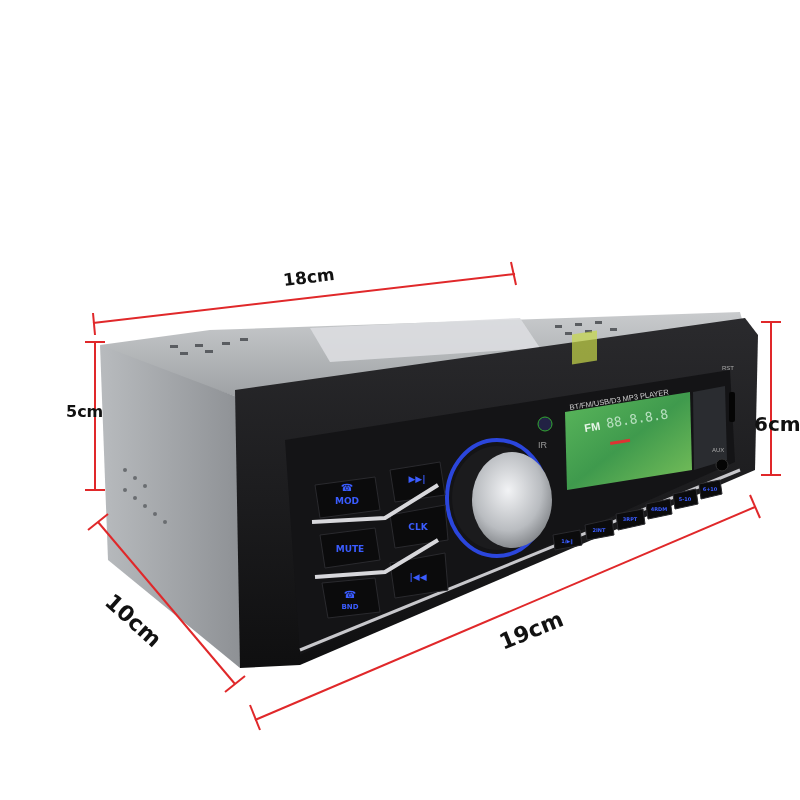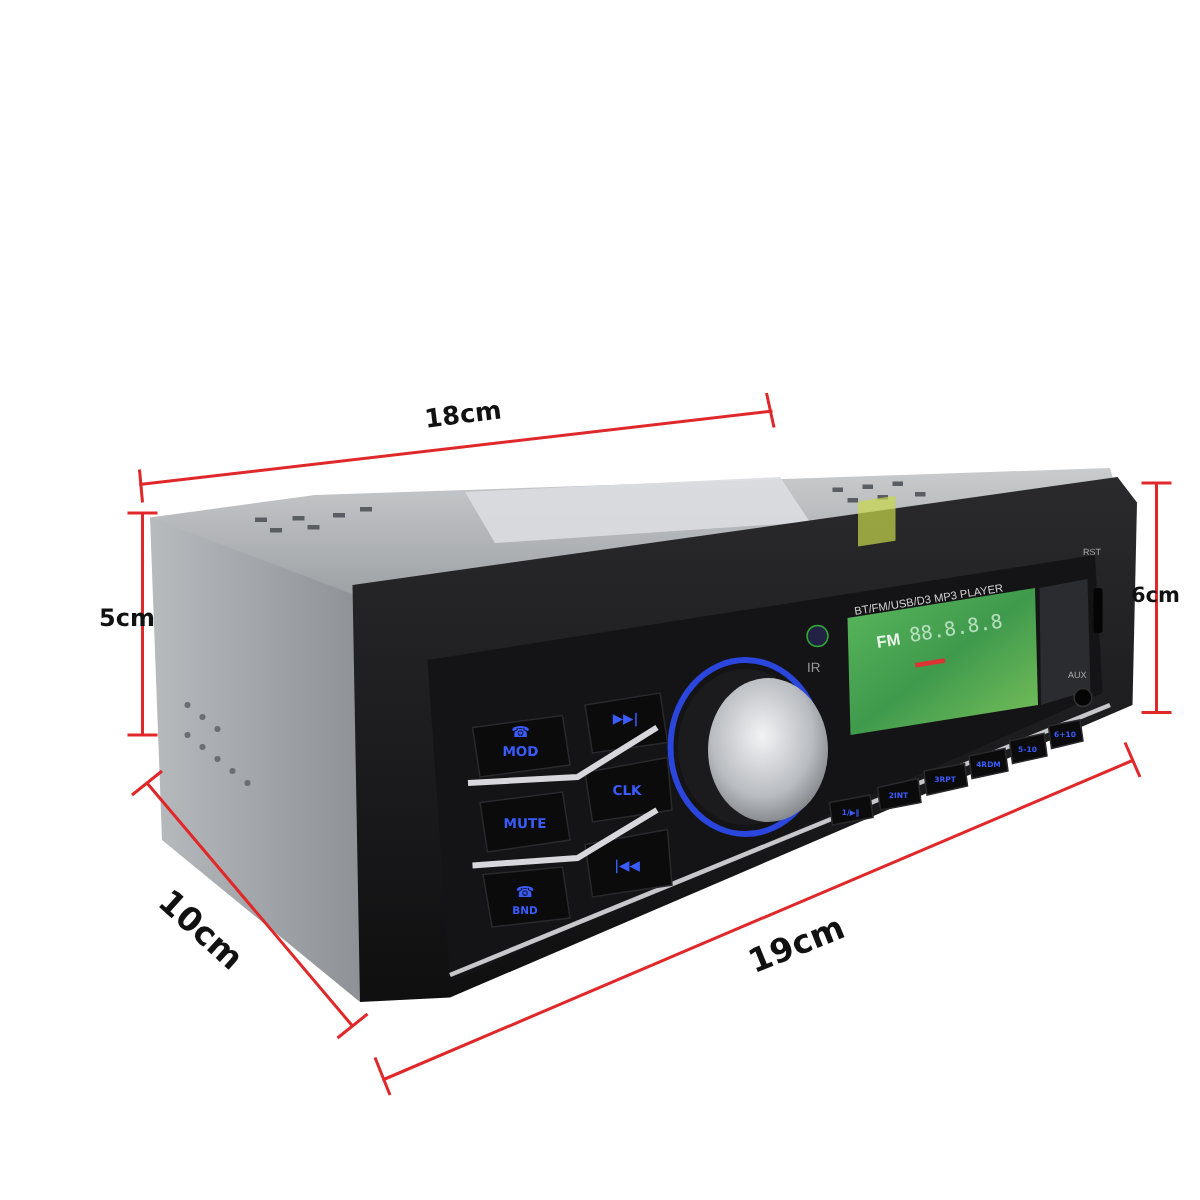--- a/index.html
+++ b/index.html
@@ -165,16 +165,16 @@
     <line x1="88" y1="530" x2="108" y2="514"></line>
         <line x1="225" y1="692" x2="245" y2="676"></line>
     <line x1="255" y1="720" x2="755" y2="507"></line>
     <line x1="250" y1="705" x2="260" y2="730"></line>
         <line x1="750" y1="495" x2="760" y2="518"></line>
   </g>
 </svg>
 
 <div class="dim-label" style="left:283px;top:267px;font-size:17px;transform:rotate(-7deg);">18cm</div>
 <div class="dim-label" style="left:66px;top:402px;font-size:16px;">5cm</div>
-<div class="dim-label" style="left:754px;top:389px;font-size:14px;">6cm</div>
+<div class="dim-label" style="left:754px;top:412px;font-size:20px;">6cm</div>
 <div class="dim-label" style="left:100px;top:608px;font-size:22px;transform:rotate(42deg);">10cm</div>
 <div class="dim-label" style="left:498px;top:618px;font-size:22px;transform:rotate(-22deg);">19cm</div>
 </div>
 
 </body></html>

